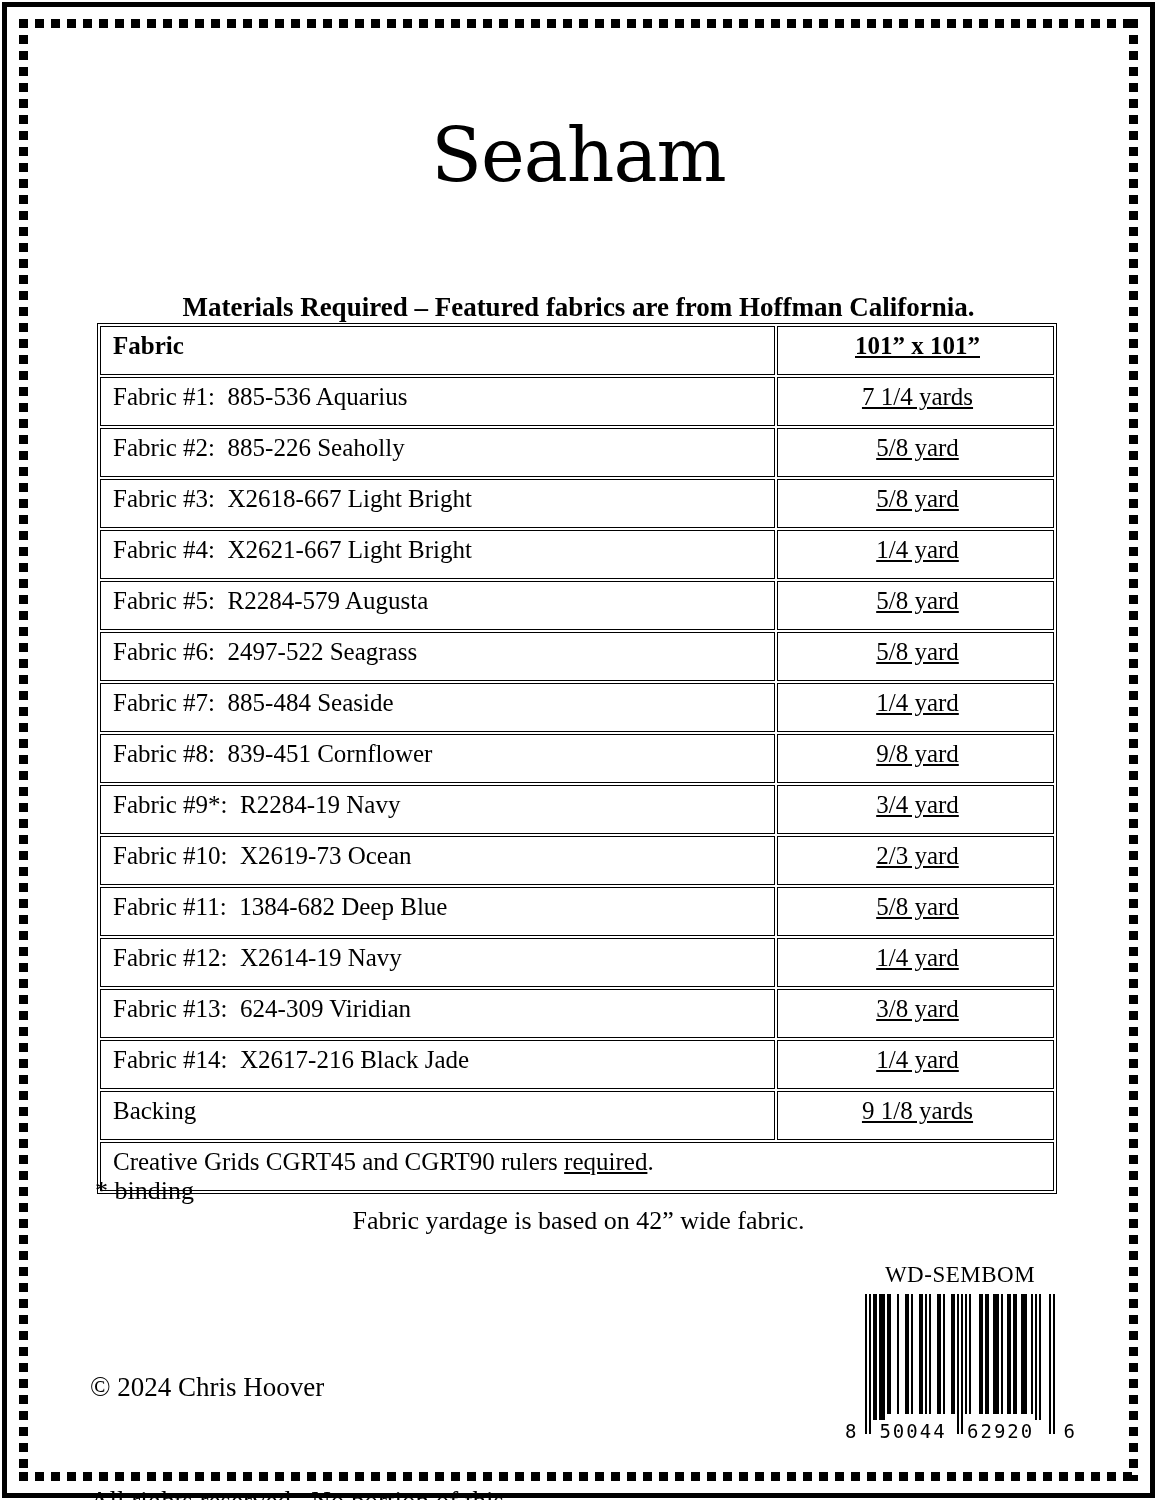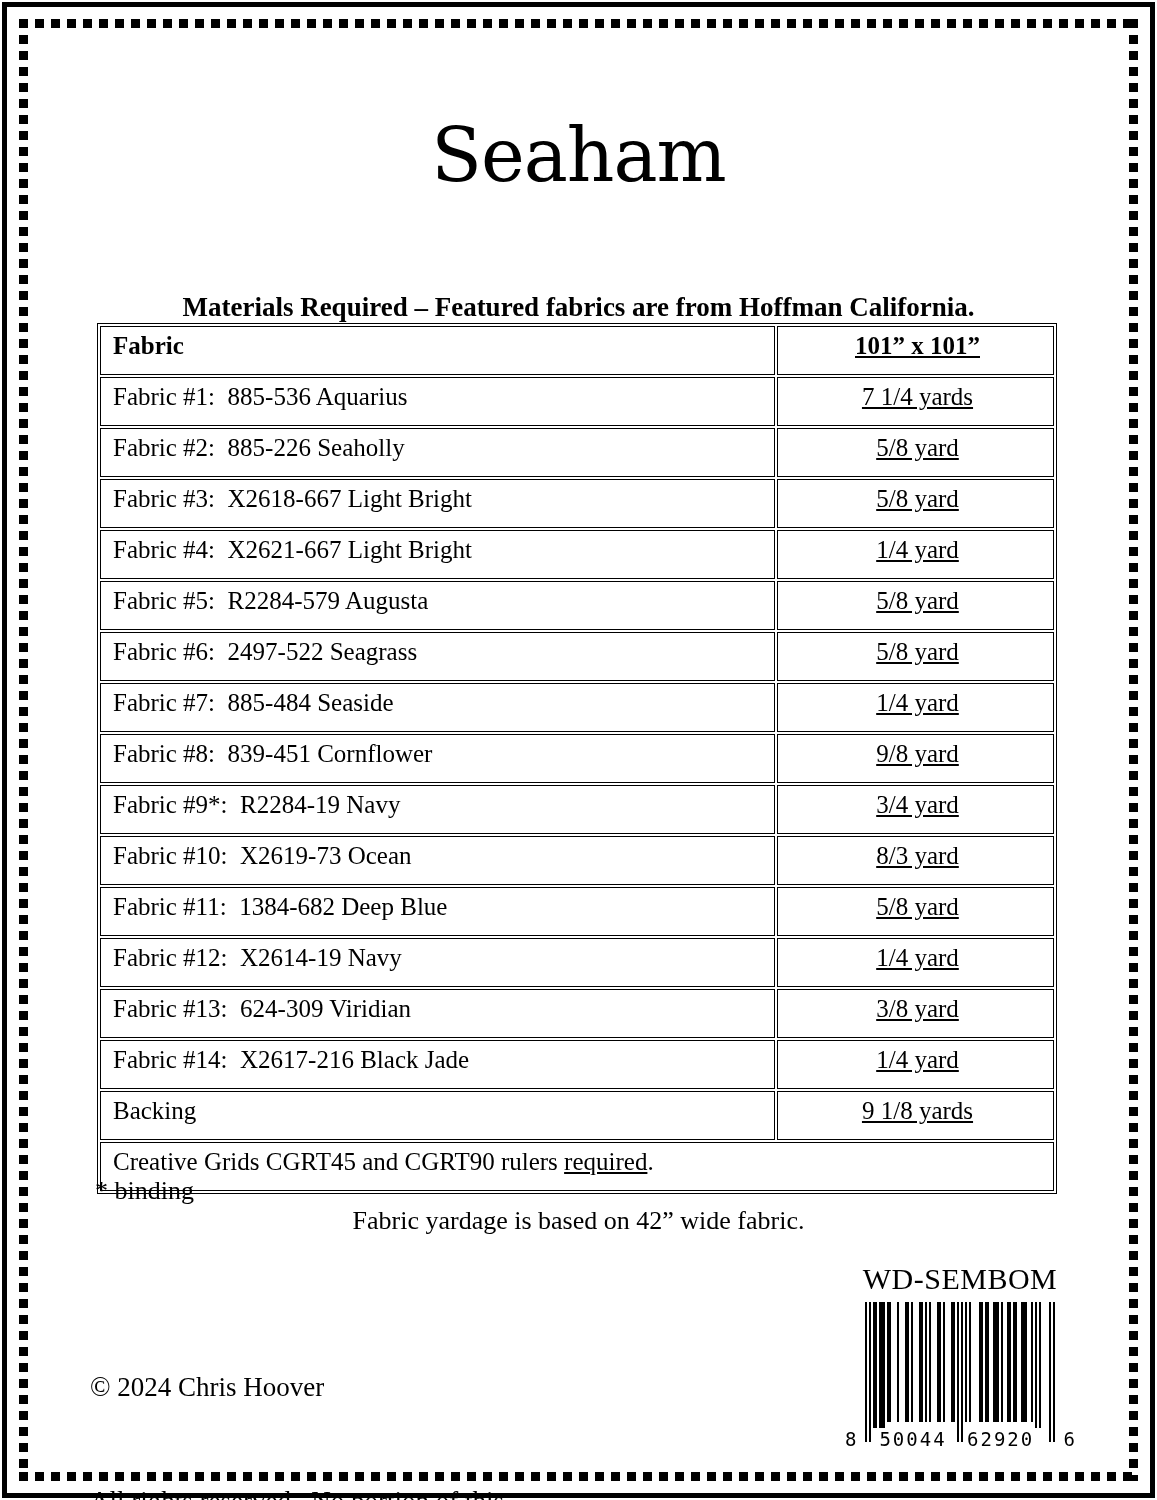--- a/index.html
+++ b/index.html
@@ -81,21 +81,21 @@
 
   .footer-left {
     position: absolute; left: 90px; top: 1292px;
     font-size: 27px; line-height: 38px; white-space: pre-wrap;
   }
 
   .barcode-block {
     position: absolute; left: 852px; top: 1262px; width: 216px;
     text-align: center;
   }
-  .bc-label { font-size: 30px; letter-spacing: 0.5px; }
+  .bc-label { font-size: 23px; letter-spacing: 0.5px; }
   .bc {
     position: relative; width: 190px; height: 148px;
     margin: 6px auto 0; background: #fff;
   }
   .bc-bars div { position: absolute; top: 0; background: #000; }
   .bc .d {
     position: absolute; bottom: 0;
     font-family: "DejaVu Sans Mono", monospace;
     font-size: 19px; letter-spacing: 2px;
     background: #fff; line-height: 22px;
@@ -161,21 +161,21 @@
         <tr>
           <td class="c1">Fabric #8:  839-451 Cornflower</td>
           <td class="c2">9/8 yard</td>
         </tr>
         <tr>
           <td class="c1">Fabric #9*:  R2284-19 Navy</td>
           <td class="c2">3/4 yard</td>
         </tr>
         <tr>
           <td class="c1">Fabric #10:  X2619-73 Ocean</td>
-          <td class="c2">8/3 yard</td>
+          <td class="c2">2/3 yard</td>
         </tr>
         <tr>
           <td class="c1">Fabric #11:  1384-682 Deep Blue</td>
           <td class="c2">5/8 yard</td>
         </tr>
         <tr>
           <td class="c1">Fabric #12:  X2614-19 Navy</td>
           <td class="c2">1/4 yard</td>
         </tr>
         <tr>

